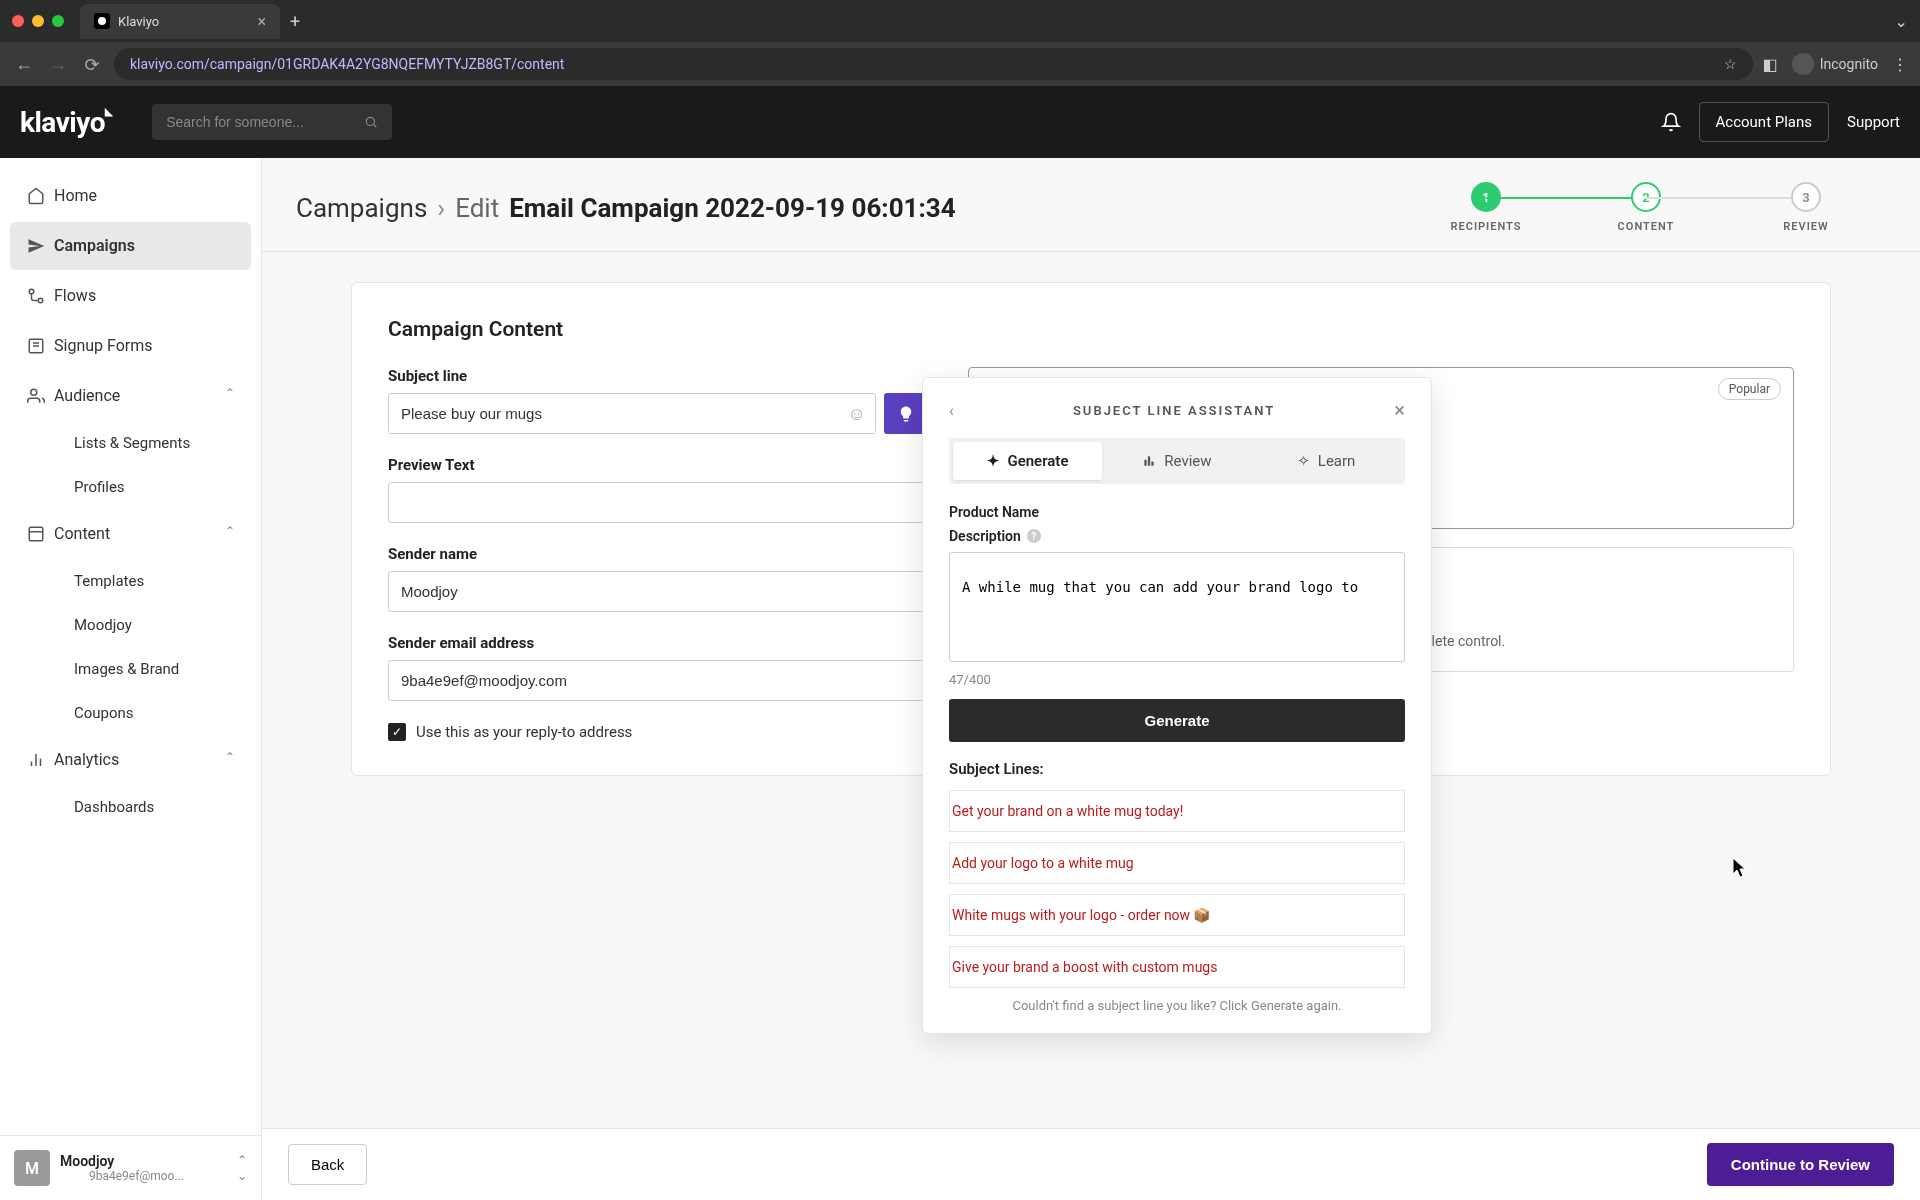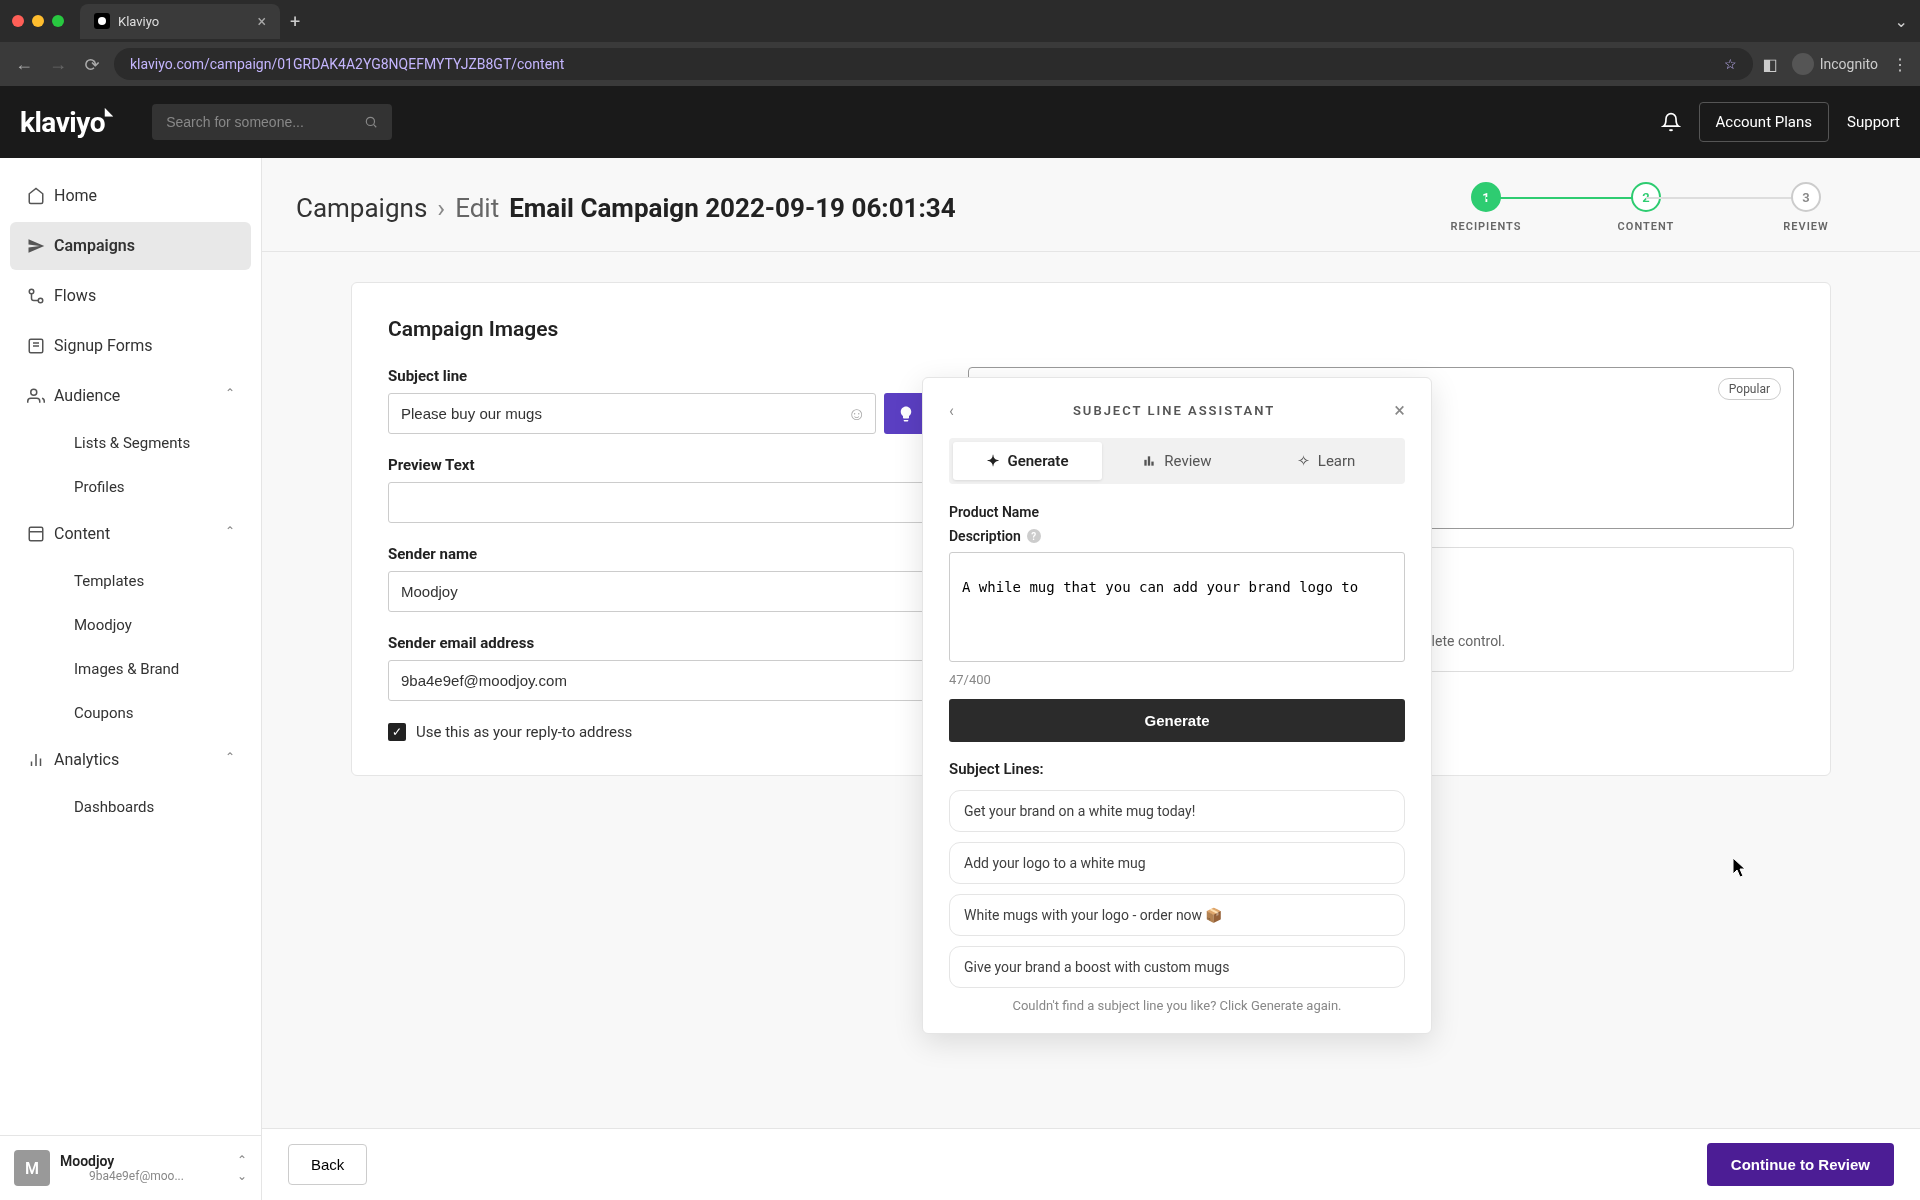--- a/index.html
+++ b/index.html
@@ -113,21 +113,21 @@
 .pop-close { color: #888; cursor: pointer; font-size: 20px; }
 .pop-tabs { display: flex; background: #f1f1f1; border-radius: 4px; padding: 4px; margin-bottom: 20px; }
 .pop-tab { flex: 1; text-align: center; padding: 10px; border-radius: 3px; font-size: 15px; color: #555; cursor: pointer; display: flex; align-items: center; justify-content: center; gap: 8px; }
 .pop-tab.active { background: #fff; font-weight: 600; color: #222; box-shadow: 0 1px 3px rgba(0,0,0,0.1); }
 .pop-label { font-size: 14px; font-weight: 600; color: #222; margin-bottom: 8px; display: flex; align-items: center; gap: 6px; }
 .pop-input { width: 100%; border: 1px solid #ccc; border-radius: 3px; padding: 10px 12px; font-size: 14px; margin-bottom: 16px; }
 .pop-textarea { width: 100%; border: 1px solid #ccc; border-radius: 3px; padding: 26px 12px; font-size: 14px; height: 110px; resize: none; }
 .char-count { font-size: 13px; color: #888; margin: 6px 0 12px; }
 .generate-btn { width: 100%; background: #2b2b2b; color: #fff; border: none; border-radius: 3px; padding: 13px; font-size: 15px; font-weight: 600; cursor: pointer; margin-bottom: 18px; }
 .results-label { font-size: 15px; font-weight: 600; color: #222; margin-bottom: 12px; }
-.result-item { border: 1px solid #e5e5e5; border-radius: 11px; padding: 12px 14px; font-size: 14px; color: #404040; margin-bottom: 10px; cursor: pointer; }
+.result-item { border: 1px solid #e5e5e5; border-radius: 0; padding: 12px 2px; font-size: 14px; color: #b91c1c; margin-bottom: 10px; cursor: pointer; }
 .regen-hint { font-size: 13px; color: #888; text-align: center; margin-top: 6px; }
 .help-icon { width: 14px; height: 14px; border-radius: 50%; background: #ccc; color: #fff; font-size: 10px; display: inline-flex; align-items: center; justify-content: center; }
 
 
 .footer-bar { position: absolute; bottom: 0; left: 0; right: 0; background: #fff; border-top: 1px solid #e5e5e5; padding: 14px 26px; display: flex; align-items: center; justify-content: space-between; }
 .back-btn { border: 1px solid #ccc; background: #fff; border-radius: 4px; padding: 11px 22px; font-size: 15px; cursor: pointer; }
 .continue-btn { background: #4c1d95; color: #fff; border: none; border-radius: 4px; padding: 13px 24px; font-size: 15px; font-weight: 600; cursor: pointer; }
 
 
 .fake-cursor { position: absolute; top: 480px; left: 810px; font-size: 16px; pointer-events: none; z-index: 60; }
@@ -336,21 +336,21 @@
             <div class="step-circle">3</div>
             <div class="step-label">REVIEW</div>
           </div>
         </div>
       </div>
     </div>
     <div class="divider-h"></div>
 
     <div class="scroll-body">
       <div class="card">
-        <div class="section-title">Campaign Images</div>
+        <div class="section-title">Campaign Content</div>
         <div class="form-cols">
           <div class="col-left">
             <div class="form-group">
               <label class="form-label">Subject line</label>
               <div class="subject-row">
                 <div class="subject-input-wrap">
                   <input class="text-input" value="Please buy our mugs" style="">
                   <span class="emoji-btn">☺</span>
                 </div>
                 <div class="assist-btn">

